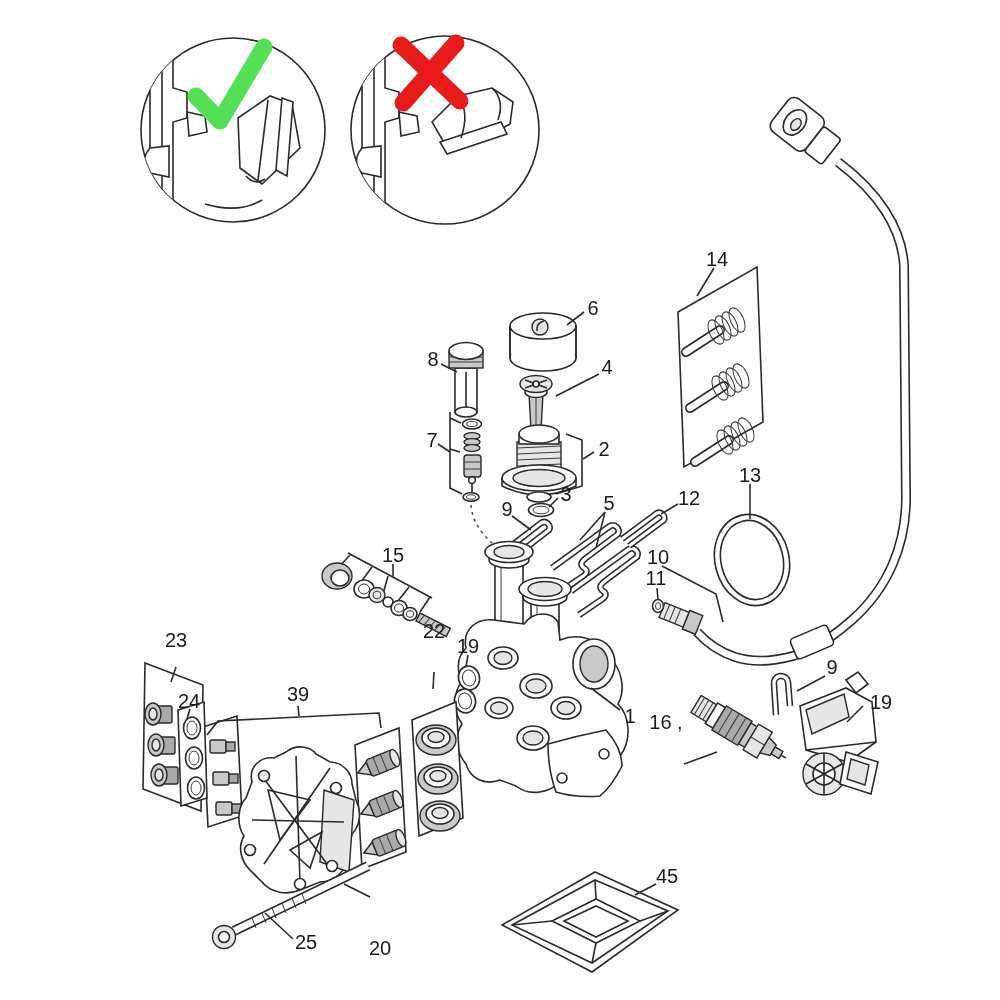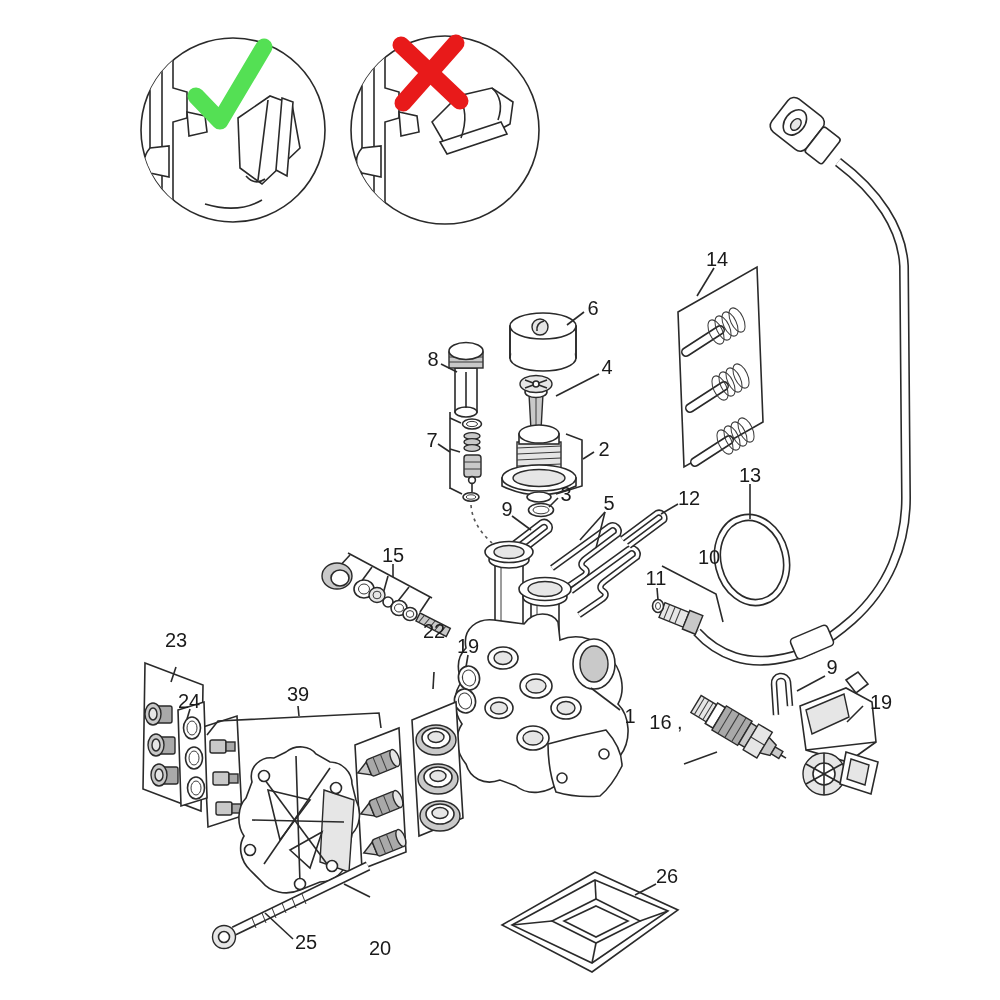--- a/index.html
+++ b/index.html
@@ -508,29 +508,29 @@
 <div class="callout" style="left:433px;top:359px">8</div>
 <div class="callout" style="left:607px;top:367px">4</div>
 <div class="callout" style="left:432px;top:440px">7</div>
 <div class="callout" style="left:604px;top:449px">2</div>
 <div class="callout" style="left:566px;top:494px">3</div>
 <div class="callout" style="left:507px;top:509px">9</div>
 <div class="callout" style="left:609px;top:503px">5</div>
 <div class="callout" style="left:689px;top:498px">12</div>
 <div class="callout" style="left:717px;top:259px">14</div>
 <div class="callout" style="left:750px;top:475px">13</div>
-<div class="callout" style="left:709px;top:557px">10</div>
+<div class="callout" style="left:658px;top:557px">10</div>
 <div class="callout" style="left:656px;top:578px">11</div>
 <div class="callout" style="left:630px;top:716px">1</div>
 <div class="callout" style="left:468px;top:646px">19</div>
 <div class="callout" style="left:434px;top:631px">22</div>
 <div class="callout" style="left:393px;top:555px">15</div>
 <div class="callout" style="left:176px;top:640px">23</div>
 <div class="callout" style="left:189px;top:701px">24</div>
 <div class="callout" style="left:298px;top:694px">39</div>
 <div class="callout" style="left:380px;top:948px">20</div>
 <div class="callout" style="left:306px;top:942px">25</div>
-<div class="callout" style="left:667px;top:876px">26</div>
+<div class="callout" style="left:667px;top:876px">45</div>
 <div class="callout" style="left:832px;top:667px">9</div>
 <div class="callout" style="left:666px;top:722px">16 ,</div>
 <div class="callout" style="left:881px;top:702px">19</div>
 
 </div>
 
 </body></html>

